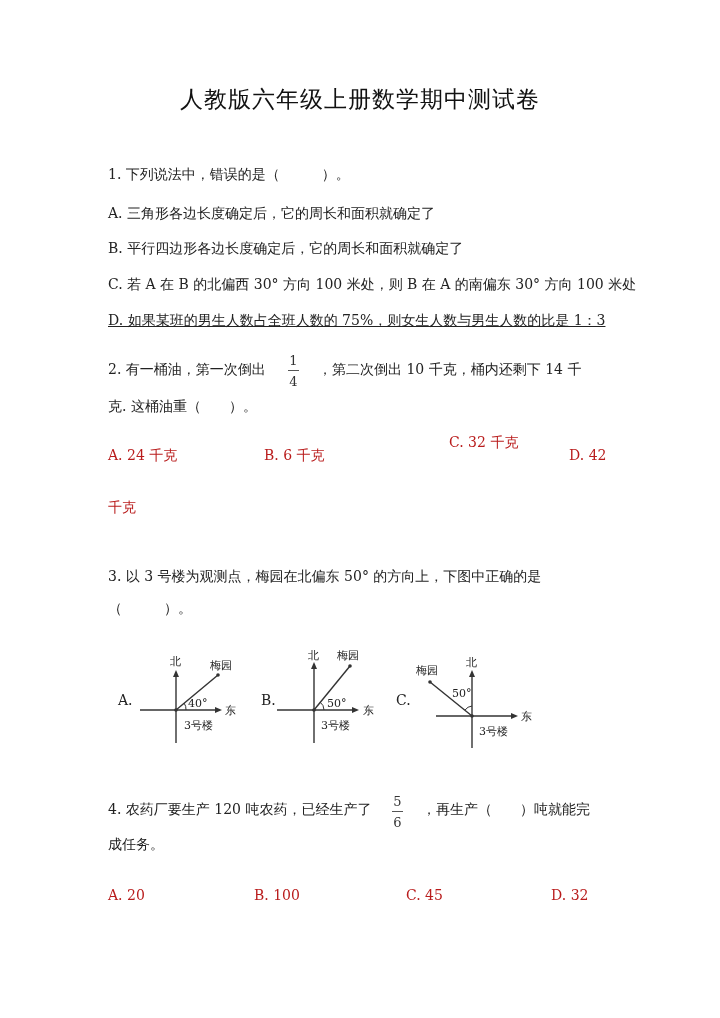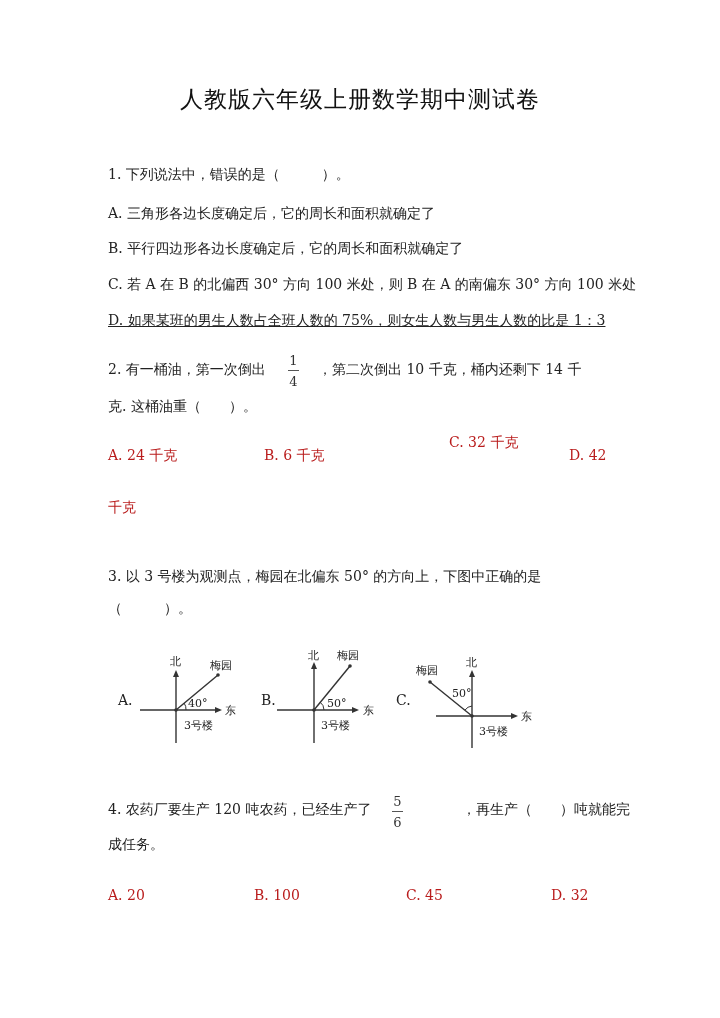--- a/index.html
+++ b/index.html
@@ -166,21 +166,21 @@
     </div>
   </div>
 
   <div>
     <div class="abs line" style="left:108px; top:801px;">4. 农药厂要生产 120 吨农药，已经生产了</div>
     <div class="frac" style="left:392px; top:795px;">
       <span>5</span>
       <span class="bar"></span>
       <span>6</span>
     </div>
-    <div class="abs line" style="left:422px; top:801px;margin-left:40px;">，再生产（　　）吨就能完</div>
+    <div class="abs line" style="left:422px; top:801px;">，再生产（　　）吨就能完</div>
     <div class="abs line" style="left:108px; top:836px;">成任务。</div>
 
     <div class="opt" style="left:108px; top:887px;">A. 20</div>
     <div class="opt" style="left:254px; top:887px;">B. 100</div>
     <div class="opt" style="left:406px; top:887px;">C. 45</div>
     <div class="opt" style="left:551px; top:887px;">D. 32</div>
   </div>
 
 </div>
 

